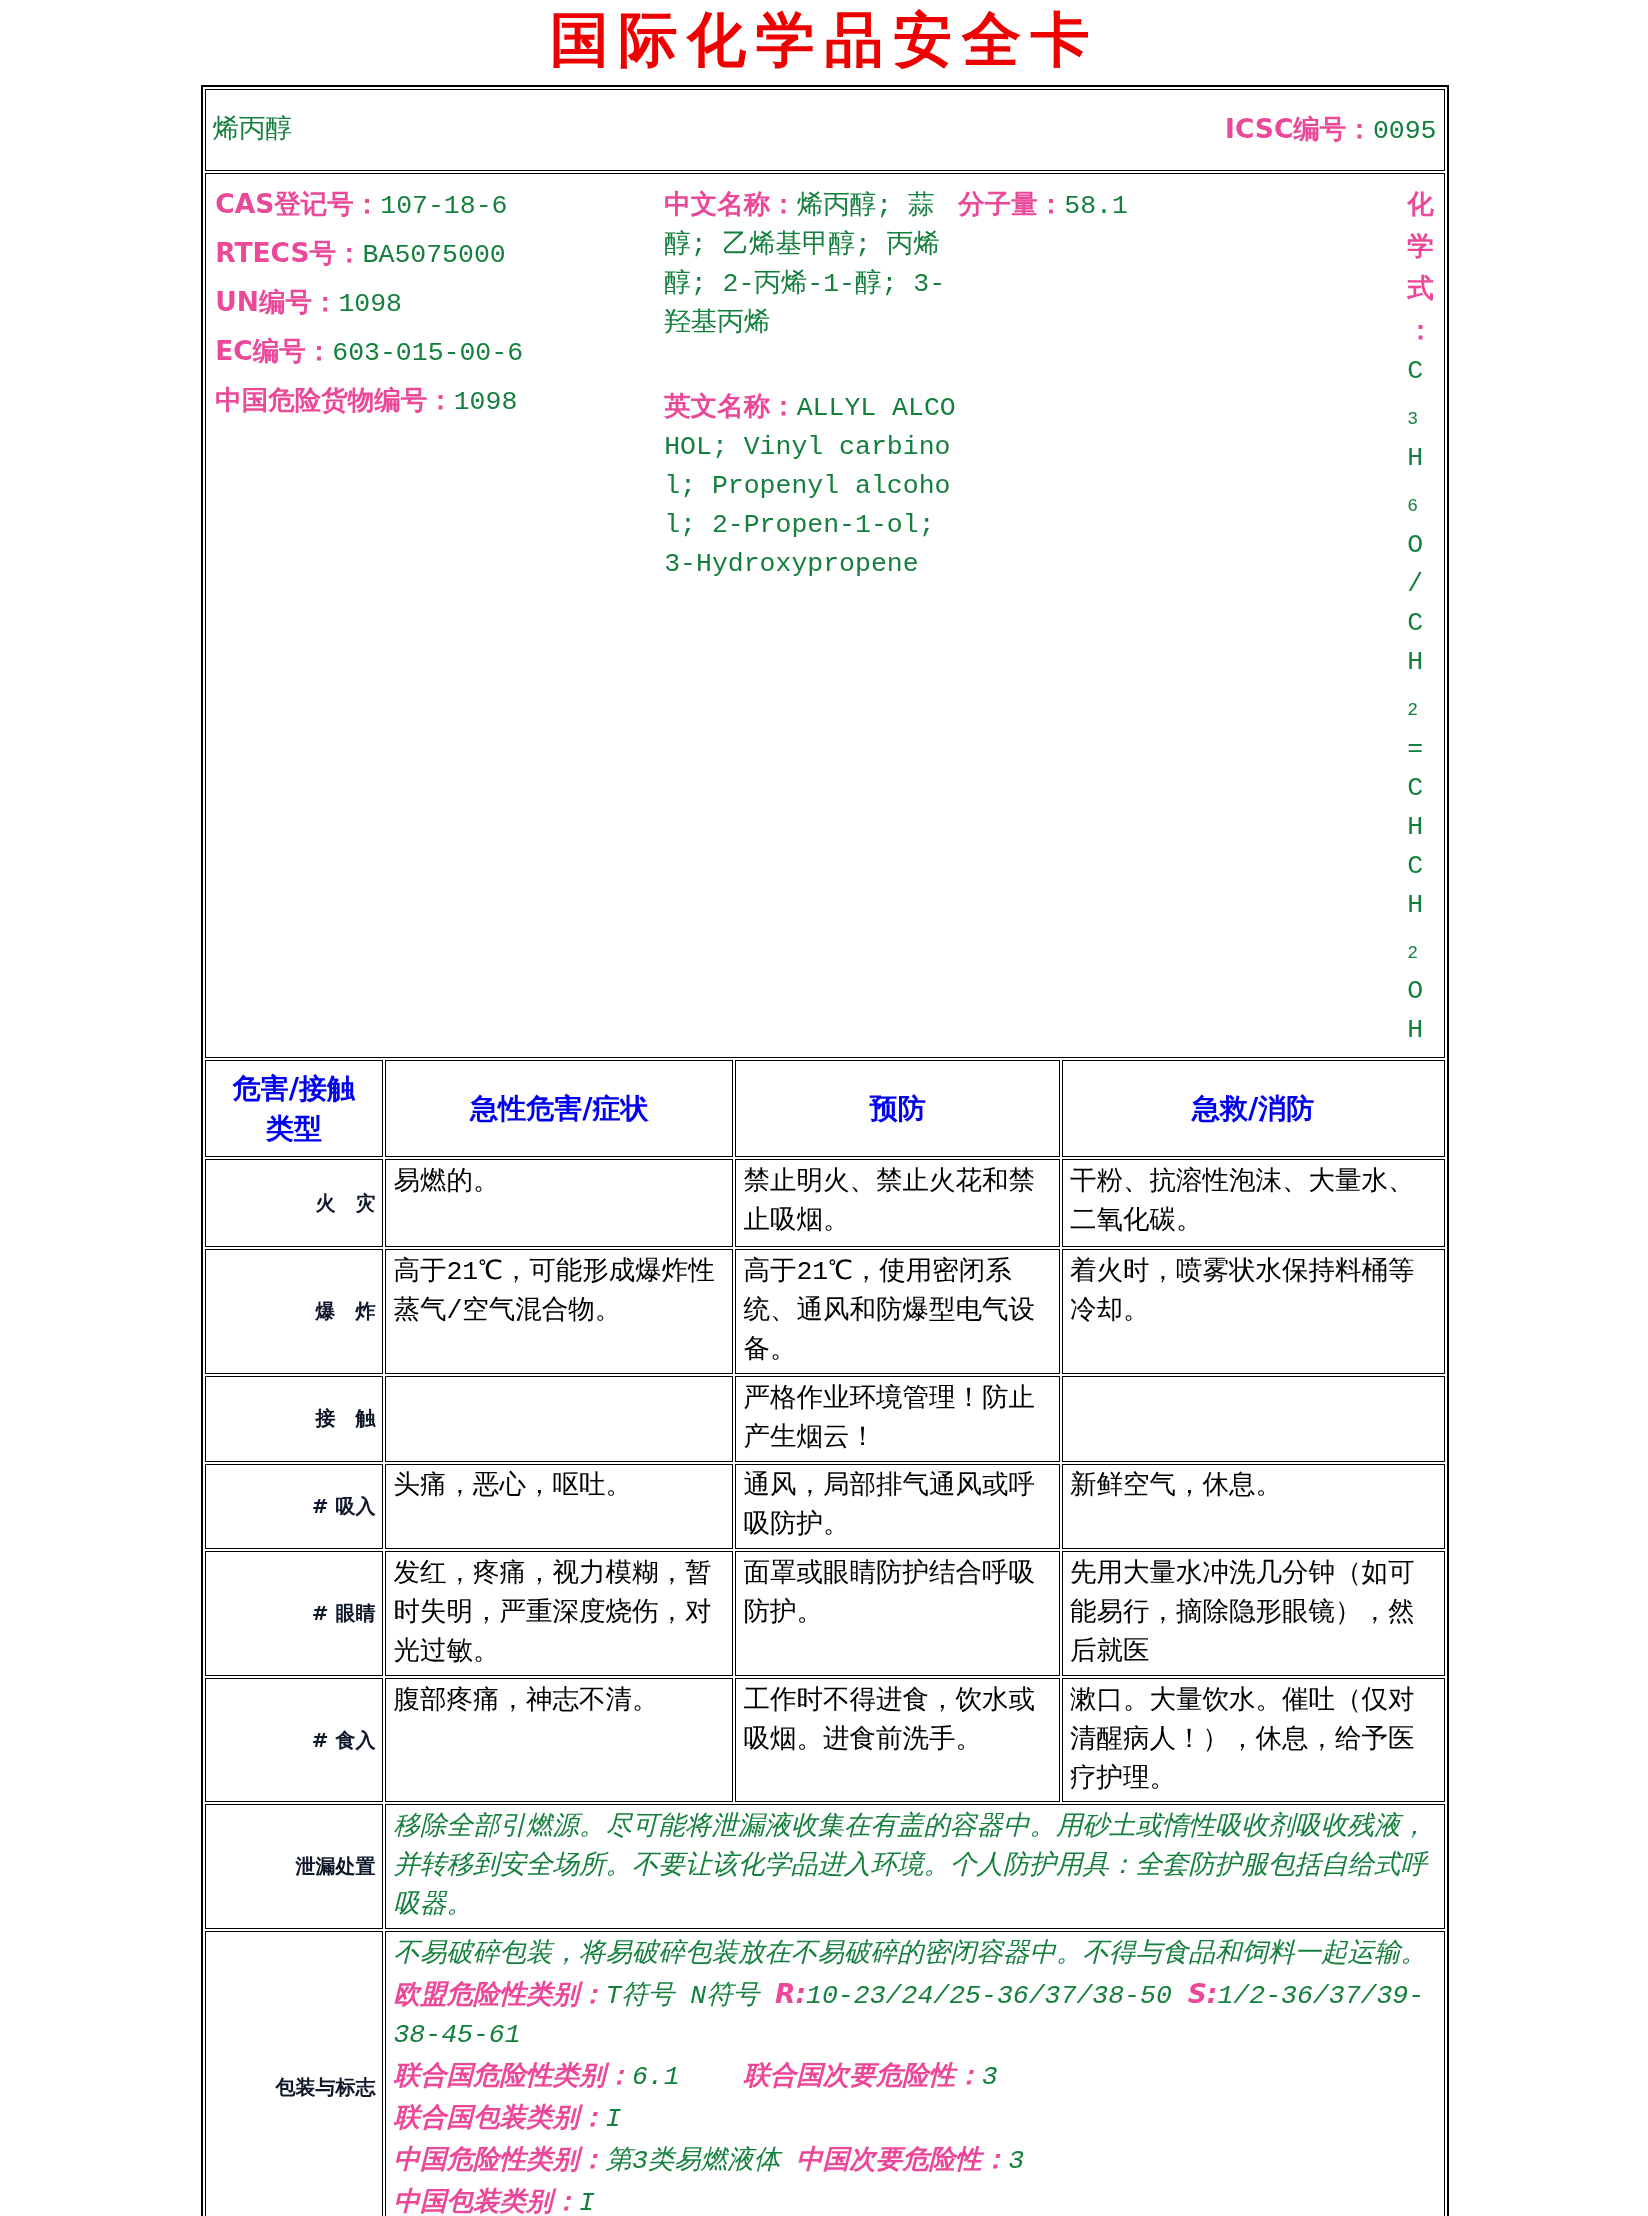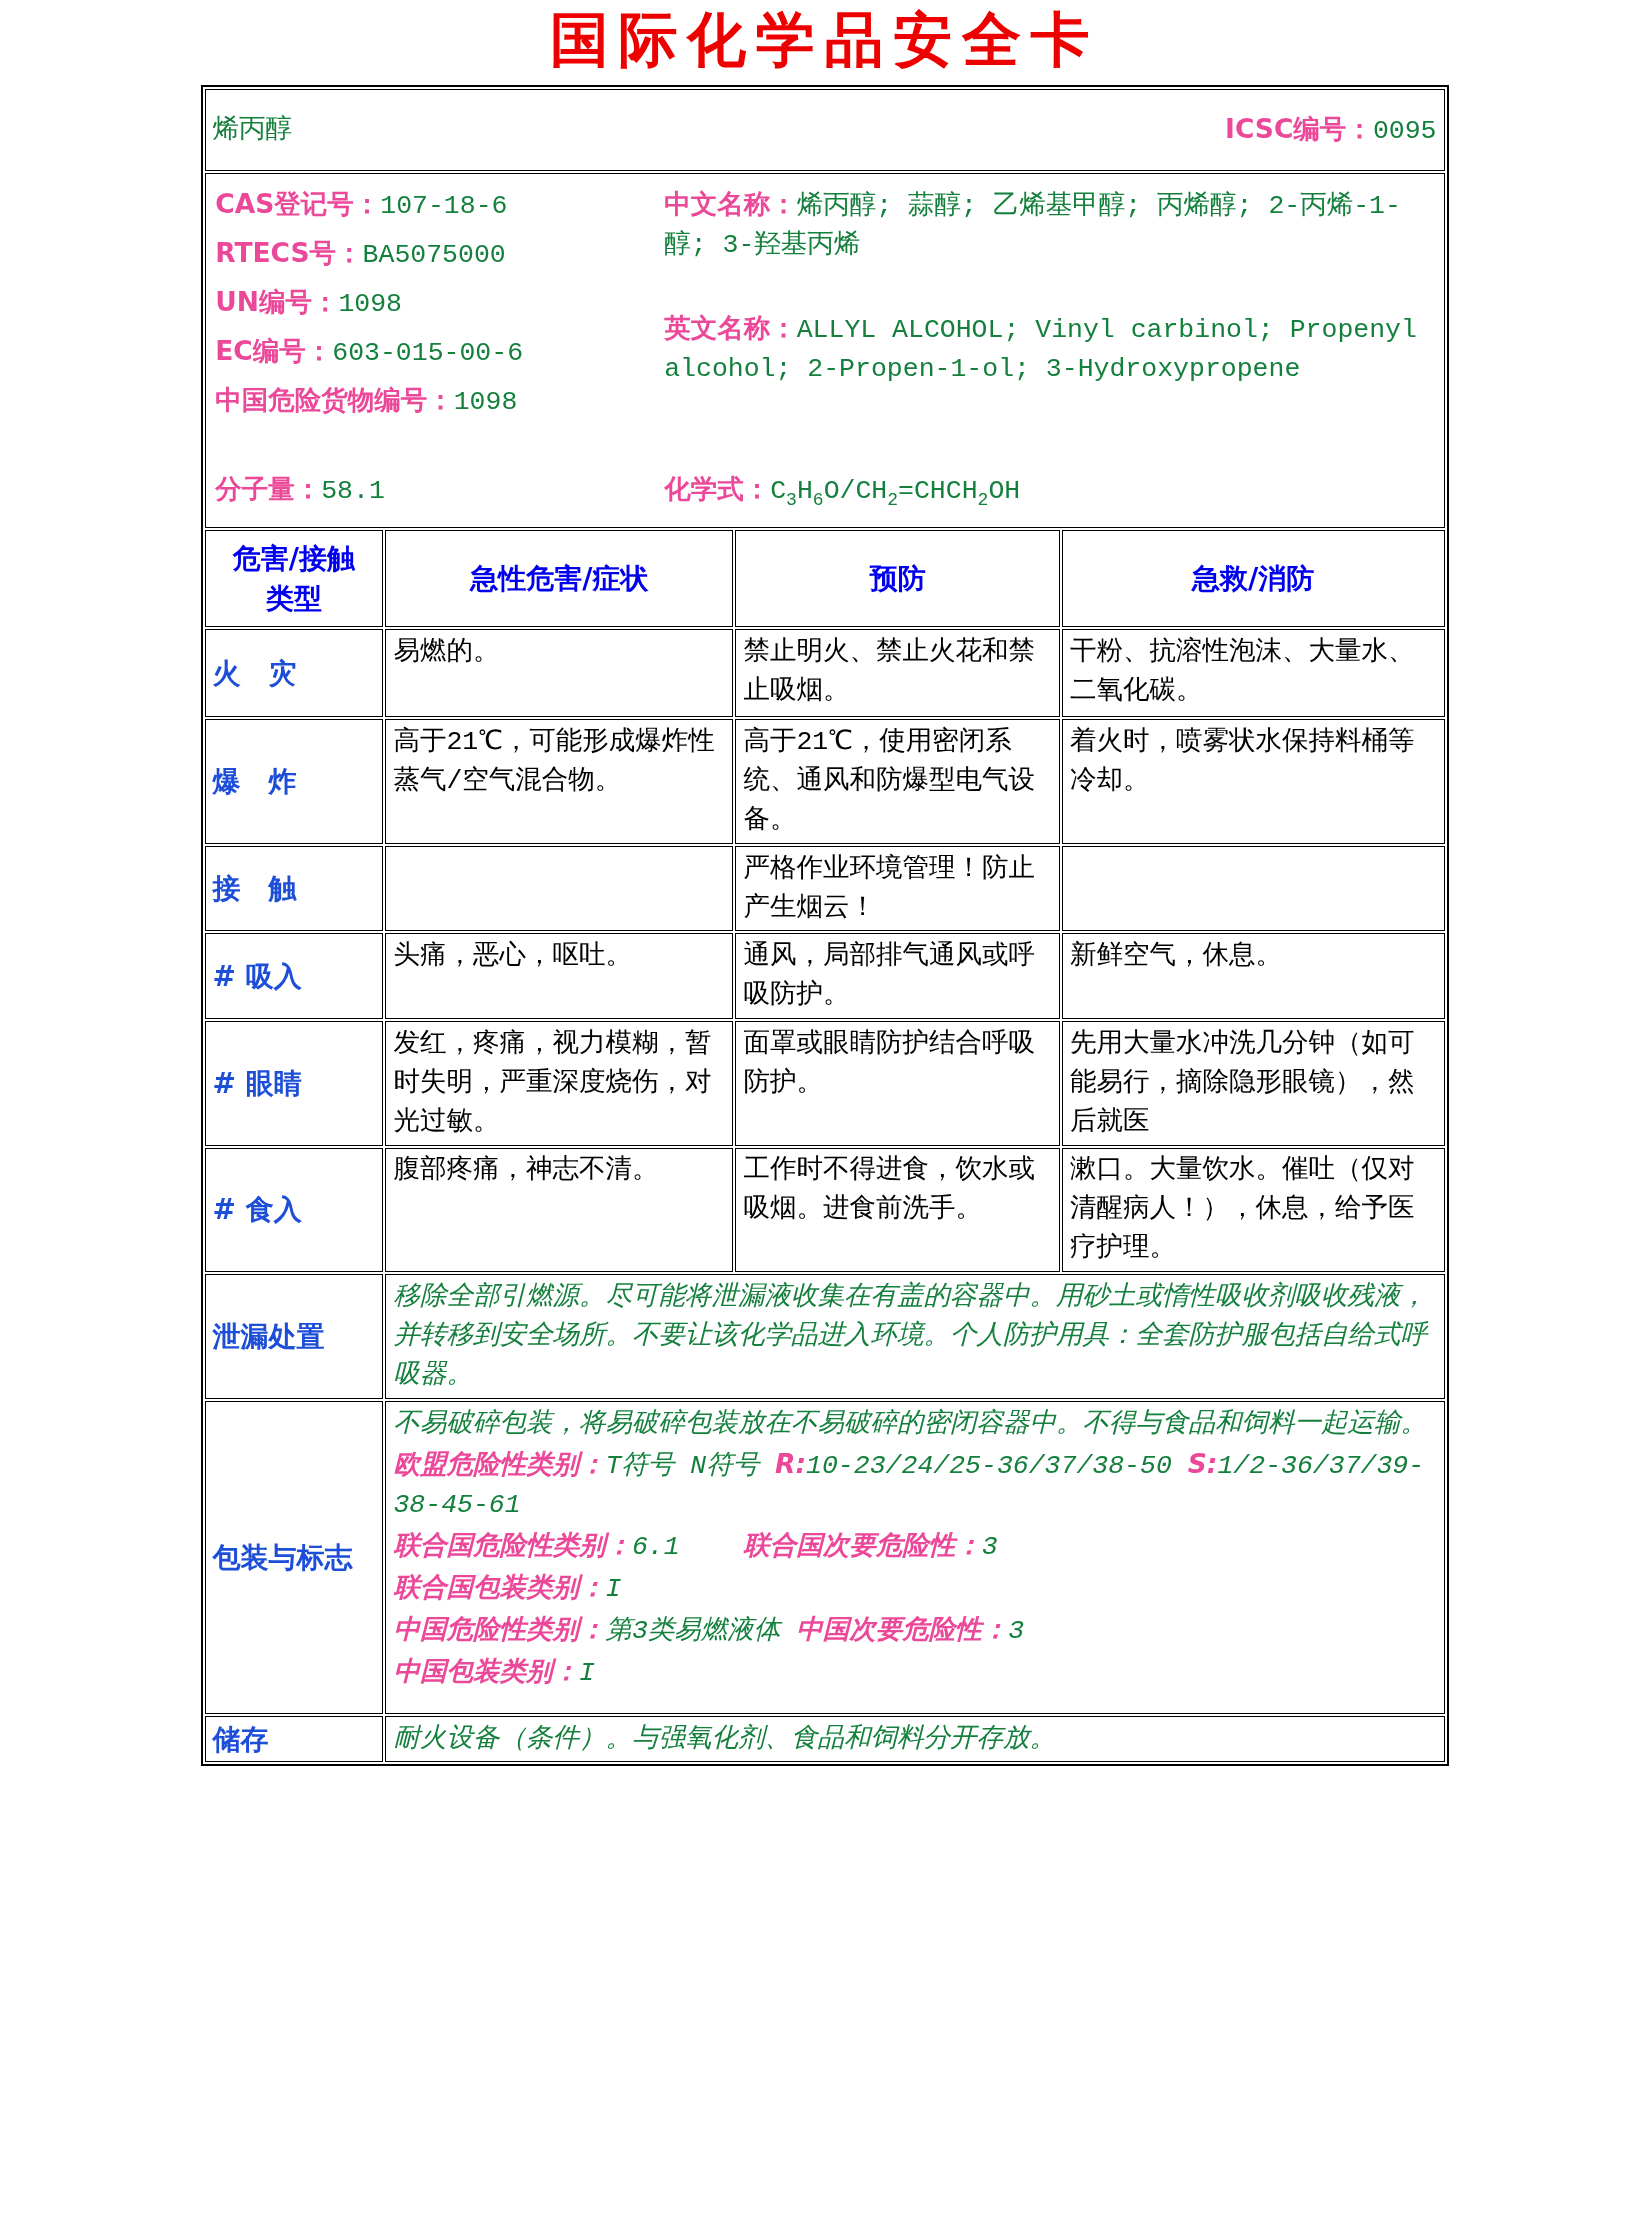--- a/index.html
+++ b/index.html
@@ -41,21 +41,21 @@
     color: #ec4899;
     font-weight: bold;
     font-family: "DejaVu Sans", "Liberation Sans", sans-serif;
   }
   .val { color: #15803d; }
   
   td.hdr-cell { height: 82px; vertical-align: middle; }
   .hdr-flex { display: flex; justify-content: space-between; align-items: center; }
   
   td.id-cell { height: 355px; padding: 9.7px 9.7px 7px 9.7px; }
-  .id-wrap { display: flex; flex-direction: column; justify-content: space-between; height: 100%; }
+  .id-wrap { display: flex; flex-direction: row; justify-content: space-between; height: 100%; }
   .id-top { display: flex; }
   .id-left { width: 449px; flex: 0 0 449px; }
   .id-line { margin-bottom: 7px; }
   .id-right { flex: 1 1 auto; }
   .name-block { margin: 0; }
   .name-block.en { margin-top: 43px; }
   .id-bottom { display: flex; align-items: baseline; }
   .mw-block { width: 449px; flex: 0 0 449px; }
   .formula-block { flex: 1 1 auto; }
   .sub { font-size: 0.68em; vertical-align: -0.38em; }
@@ -66,25 +66,25 @@
     height: 97px;
     color: #0000ee;
     font-weight: bold;
     font-family: "DejaVu Sans", "Liberation Sans", sans-serif;
     font-size: 28px;
     line-height: 40px;
     word-break: keep-all;
   }
   td.rowlabel {
     vertical-align: middle;
-    text-align: left;
-    color: #1d4ed8;
+    text-align: right;
+    color: #0f172a;
     font-weight: bold;
     font-family: "DejaVu Sans", "Liberation Sans", sans-serif;
-    font-size: 28px;
+    font-size: 20px;
     word-break: keep-all;
   }
   td.cell { }
   .sec-line { white-space: pre-wrap; font-style: italic; }
 </style>
 </head>
 <body>
 
 <div class="page">
 

